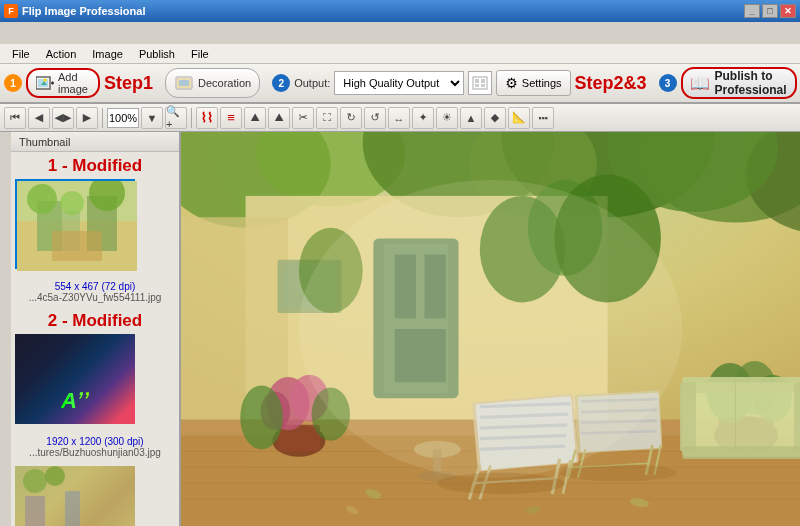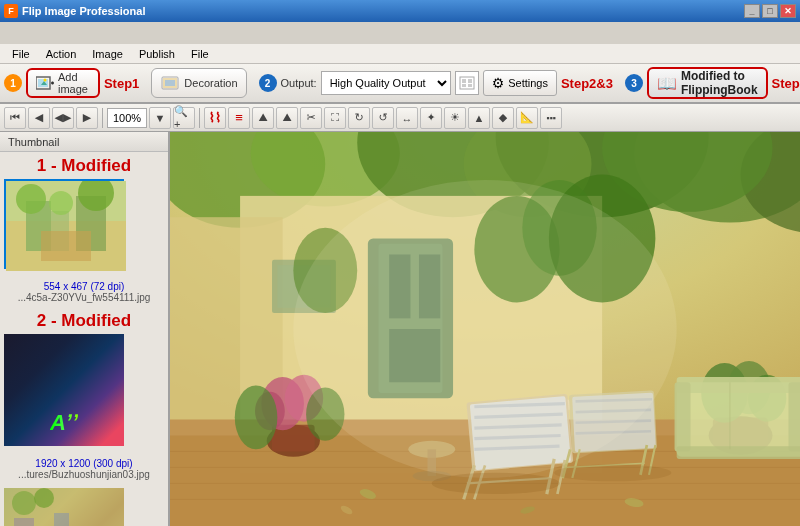--- a/index.html
+++ b/index.html
@@ -63,21 +63,21 @@
       font-weight: bold;
       display: flex; align-items: center; justify-content: center;
       flex-shrink: 0;
     }
     .step-badge.blue { background: #1a6abf; }
 
     .toolbar-btn {
       height: 30px;
       background: linear-gradient(to bottom, #ffffff, #e8e4df);
       border: 1px solid #aaa;
-      border-radius: 6px;
+      border-radius: 13px;
       padding: 2px 8px;
       display: flex;
       align-items: center;
       gap: 4px;
       cursor: pointer;
       font-size: 11px;
       color: #333;
     }
     .toolbar-btn.highlighted {
       border: 2px solid #cc0000;
@@ -124,21 +124,21 @@
       background: linear-gradient(to bottom, #ffffff, #e8e4df);
       border: 1px solid #aaa;
       border-radius: 3px;
       padding: 2px 8px;
       cursor: pointer;
       font-size: 11px;
     }
 
     
     .step-label {
-      font-size: 13px;
+      font-size: 18px;
       font-weight: bold;
       color: #cc0000;
       flex-shrink: 0;
     }
 
     
     .toolbar2 {
       background: linear-gradient(to bottom, #f5f3ee, #e0ddd8);
       height: 28px;
       display: flex;
@@ -151,30 +151,31 @@
       width: 22px; height: 22px;
       background: linear-gradient(to bottom, #f8f6f2, #e4e0da);
       border: 1px solid #bbb;
       border-radius: 2px;
       display: flex; align-items: center; justify-content: center;
       cursor: pointer;
       font-size: 11px;
       color: #444;
     }
     .zoom-input {
-      width: 40px; height: 20px;
+      width: 32px; height: 20px;
       border: 1px solid #aaa;
       text-align: center;
       font-size: 11px;
     }
 
     
     .main-area {
       display: flex;
       height: calc(526px - 22px - 20px - 40px - 28px - 22px);
+      padding-left: 11px;
     }
 
     
     .thumb-panel {
       width: 170px;
       background: #e8e4de;
       border-right: 2px solid #a0a0a0;
       display: flex;
       flex-direction: column;
       overflow: hidden;
@@ -239,21 +240,21 @@
       color: #333;
     }
 
     
     .thumb-painting-1 {
       width: 120px; height: 90px;
       background: linear-gradient(135deg, #c8d890 0%, #e0d070 30%, #b8a060 60%, #d4b870 80%, #a8c080 100%);
       border: 2px solid #0078d7;
     }
     .thumb-painting-2 {
-      width: 120px; height: 112px;
+      width: 120px; height: 90px;
       background: linear-gradient(135deg, #1a1a2e 0%, #16213e 30%, #0f3460 50%, #533483 70%, #e94560 90%);
       position: relative;
       overflow: hidden;
     }
     .thumb-letters {
       position: absolute;
       bottom: 10px;
       left: 50%;
       transform: translateX(-50%);
       font-size: 22px;
@@ -356,21 +357,21 @@
     </div>
   </div>
 
   <div class="step-label">Step2&amp;3</div>
 
   <div class="toolbar-separator"></div>
 
   <div class="step-badge blue">3</div>
   <div class="toolbar-btn publish-btn">
     <span class="book-icon">📖</span>
-    <span>Modified to FlippingBook</span>
+    <span>Publish to Professional</span>
   </div>
   <div class="step-label">Step4</div>
 </div>
 
 <div class="toolbar2">
   <div class="tb2-btn">⏮</div>
   <div class="tb2-btn">◀</div>
   <div class="tb2-btn">◀▶</div>
   <div class="tb2-btn">▶</div>
   <div class="toolbar-separator" style="height:20px"></div>

